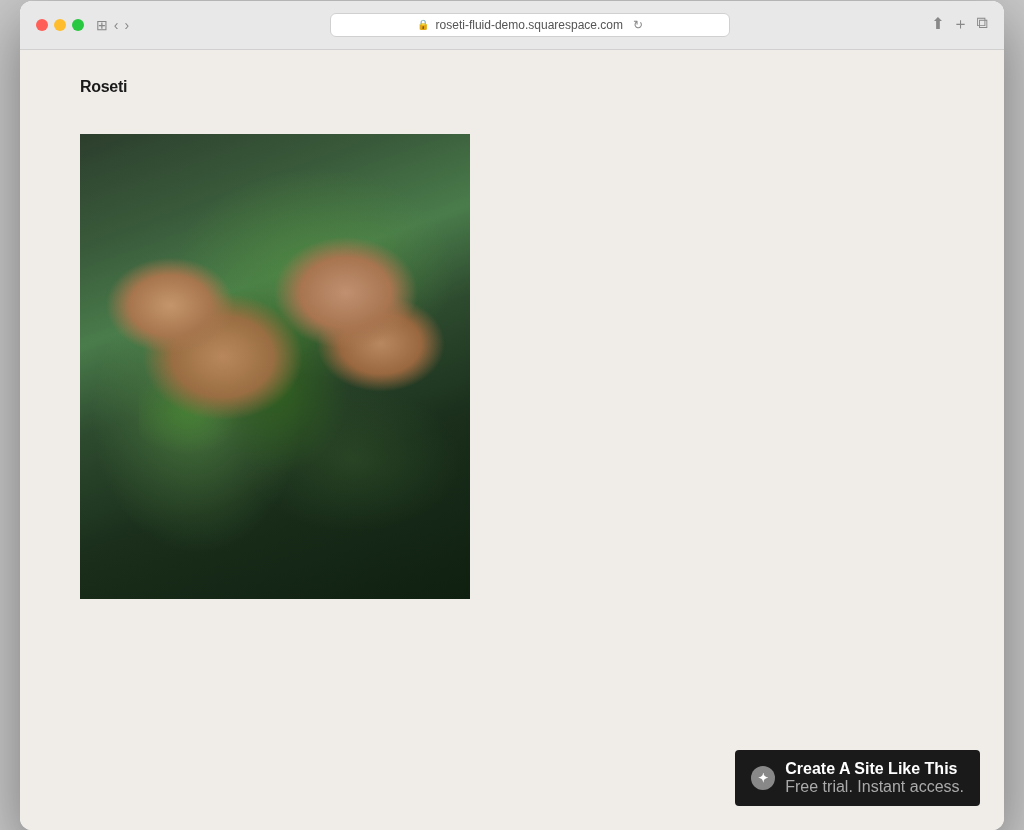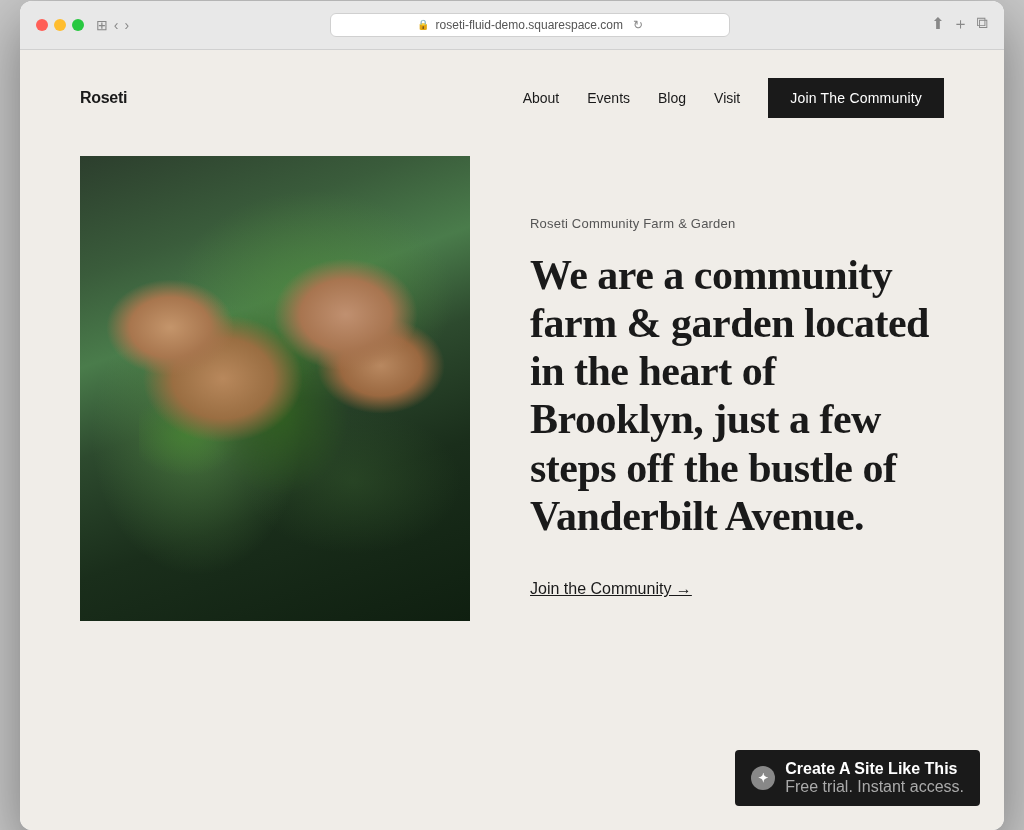--- a/index.html
+++ b/index.html
@@ -304,40 +304,28 @@
       <span class="ctrl-icon">＋</span>
       <span class="ctrl-icon">⧉</span>
     </div>
   </div>
 
   <div class="page-content">
 
     <nav class="nav">
       <div class="nav-logo">Roseti</div>
 
-      <div class="nav-links">
-        <a class="nav-link">About</a>
-        <a class="nav-link">Events</a>
-        <a class="nav-link">Blog</a>
-        <a class="nav-link">Visit</a>
-        <button class="nav-cta">Join The Community</button>
-      </div>
     </nav>
 
     <section class="hero">
 
       <div class="hero-image">
         <div class="leaf-overlay"></div>
       </div>
 
-      <div class="hero-text">
-        <p class="hero-subtitle">Roseti Community Farm &amp; Garden</p>
-        <h1 class="hero-heading">We are a community farm &amp; garden located in the heart of Brooklyn, just a few steps off the bustle of Vanderbilt Avenue.</h1>
-        <a class="hero-cta-link">Join the Community →</a>
-      </div>
 
     </section>
 
     <div class="ss-badge">
       <div class="ss-logo">✦</div>
       <div class="ss-text-block">
         <span class="ss-main-text">Create A Site Like This</span>
         <span class="ss-sub-text">Free trial. Instant access.</span>
       </div>
     </div>

